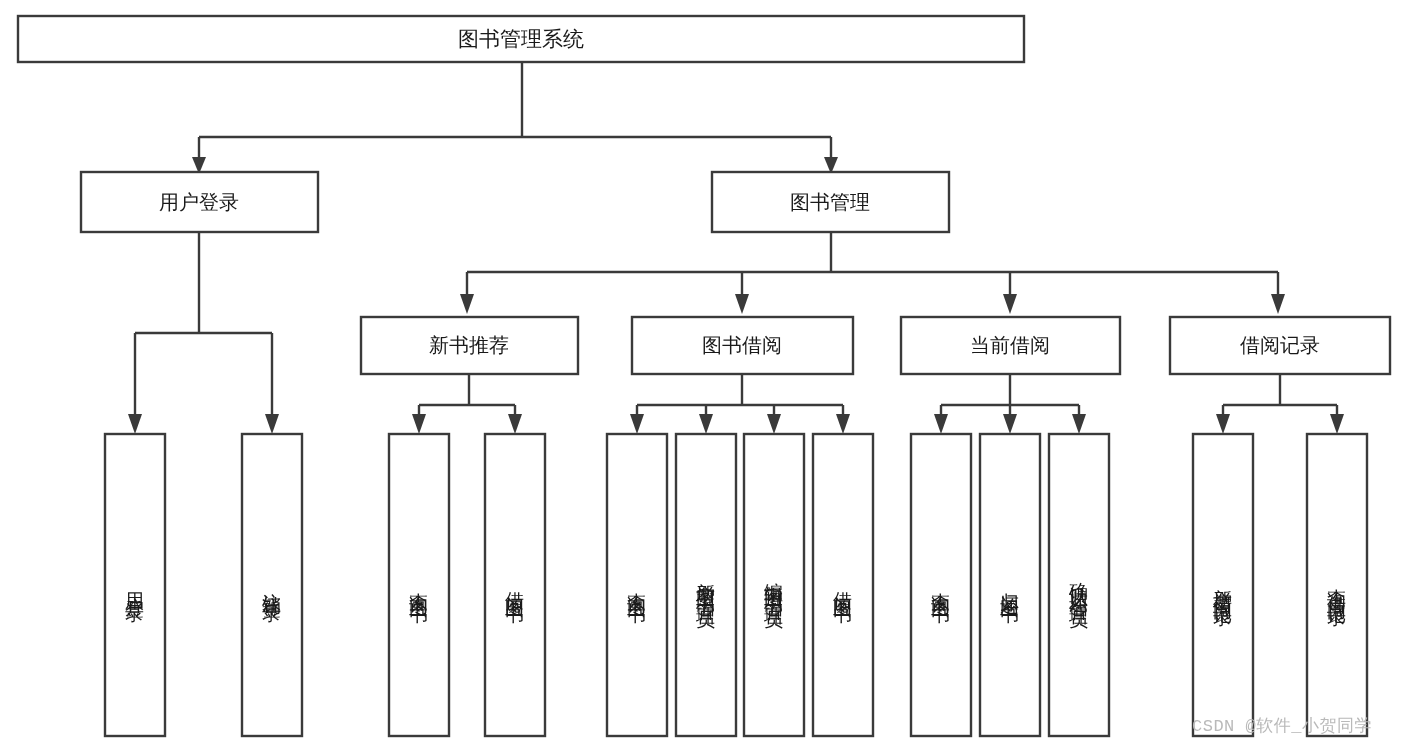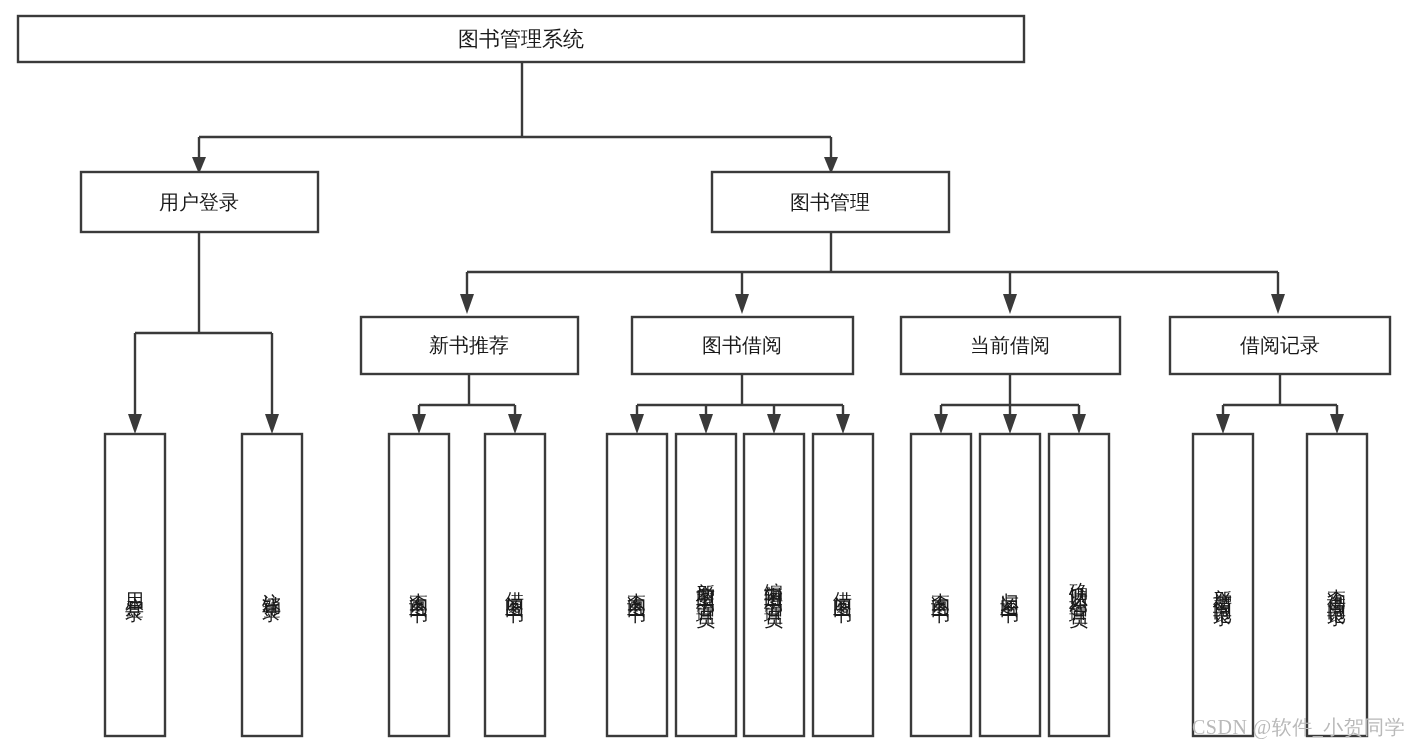--- a/index.html
+++ b/index.html
@@ -66,22 +66,22 @@
     color: #1a1a1a;
     display: flex;
     align-items: center;
     justify-content: center;
     text-align: center;
     white-space: nowrap;
     pointer-events: none;
   }
   .watermark {
     position: absolute;
-    font-family: Liberation Serif, serif;
-    font-size: 20px;
+    font-family: Liberation Mono, monospace;
+    font-size: 17px;
     color: #b9b9b9;
     white-space: nowrap;
     letter-spacing: 0.5px;
   }
 </style>
 </head>
 <body>
 
 <div id="diagram-root">
 

